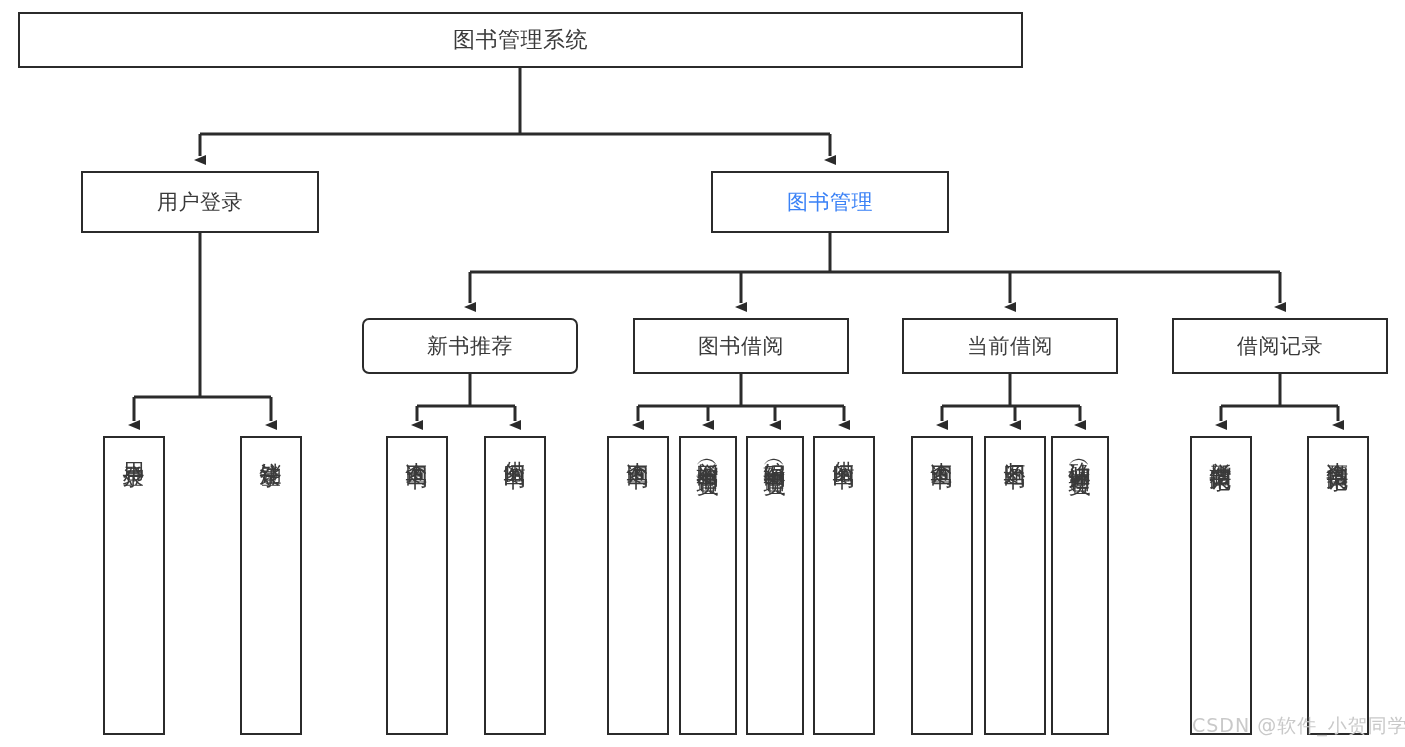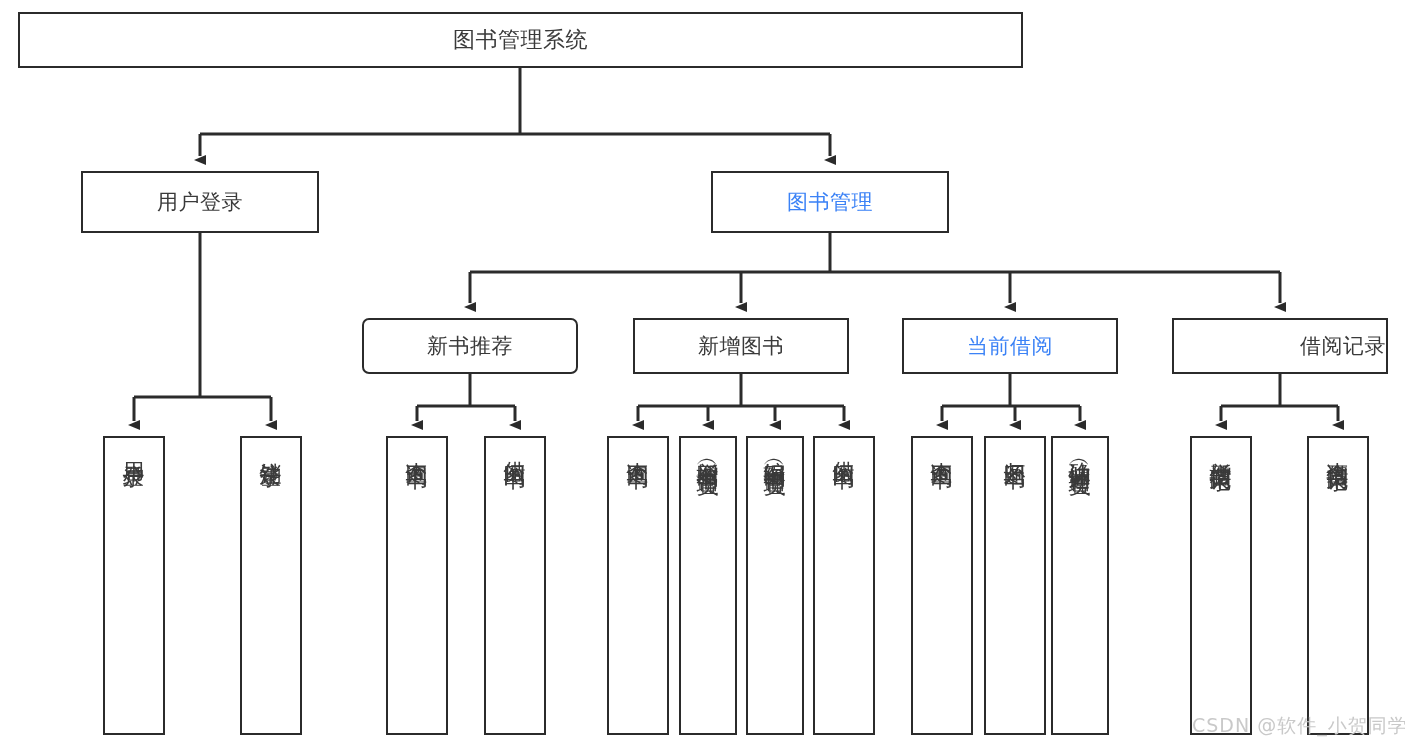--- a/index.html
+++ b/index.html
@@ -135,26 +135,26 @@
     <span class="label">用户登录</span>
   </div>
   <div class="node horiz" style="left: 711px; top: 171px; width: 238px; height: 62px; border-color: rgb(43, 43, 43); color: #3b82f6;">
     <span class="label">图书管理</span>
   </div>
 
   <div class="node horiz" style="left: 362px; top: 318px; width: 216px; height: 56px; border-color: rgb(43, 43, 43); color: rgb(58, 58, 58); border-radius: 7px;">
     <span class="label">新书推荐</span>
   </div>
   <div class="node horiz" style="left: 633px; top: 318px; width: 216px; height: 56px; border-color: rgb(43, 43, 43); color: rgb(58, 58, 58);">
-    <span class="label">新增图书</span>
+    <span class="label">图书借阅</span>
   </div>
-  <div class="node horiz" style="left: 902px; top: 318px; width: 216px; height: 56px; border-color: rgb(43, 43, 43); color: #3b82f6;">
+  <div class="node horiz" style="left: 902px; top: 318px; width: 216px; height: 56px; border-color: rgb(43, 43, 43); color: #404040;">
     <span class="label">当前借阅</span>
   </div>
-  <div class="node horiz" style="left: 1172px; top: 318px; width: 216px; height: 56px; border-color: rgb(43, 43, 43); color: rgb(58, 58, 58); justify-content: flex-end;">
+  <div class="node horiz" style="left: 1172px; top: 318px; width: 216px; height: 56px; border-color: rgb(43, 43, 43); color: rgb(58, 58, 58);">
     <span class="label">借阅记录</span>
   </div>
 
   <div class="node vert" style="left: 103px; top: 436px; width: 62px; height: 299px; border-color: rgb(43, 43, 43); color: rgb(58, 58, 58);">
     <span class="label">用户登录</span>
   </div>
   <div class="node vert" style="left: 240px; top: 436px; width: 62px; height: 299px; border-color: rgb(43, 43, 43); color: rgb(58, 58, 58);">
     <span class="label">注销登录</span>
   </div>
   <div class="node vert" style="left: 386px; top: 436px; width: 62px; height: 299px; border-color: rgb(43, 43, 43); color: rgb(58, 58, 58);">

